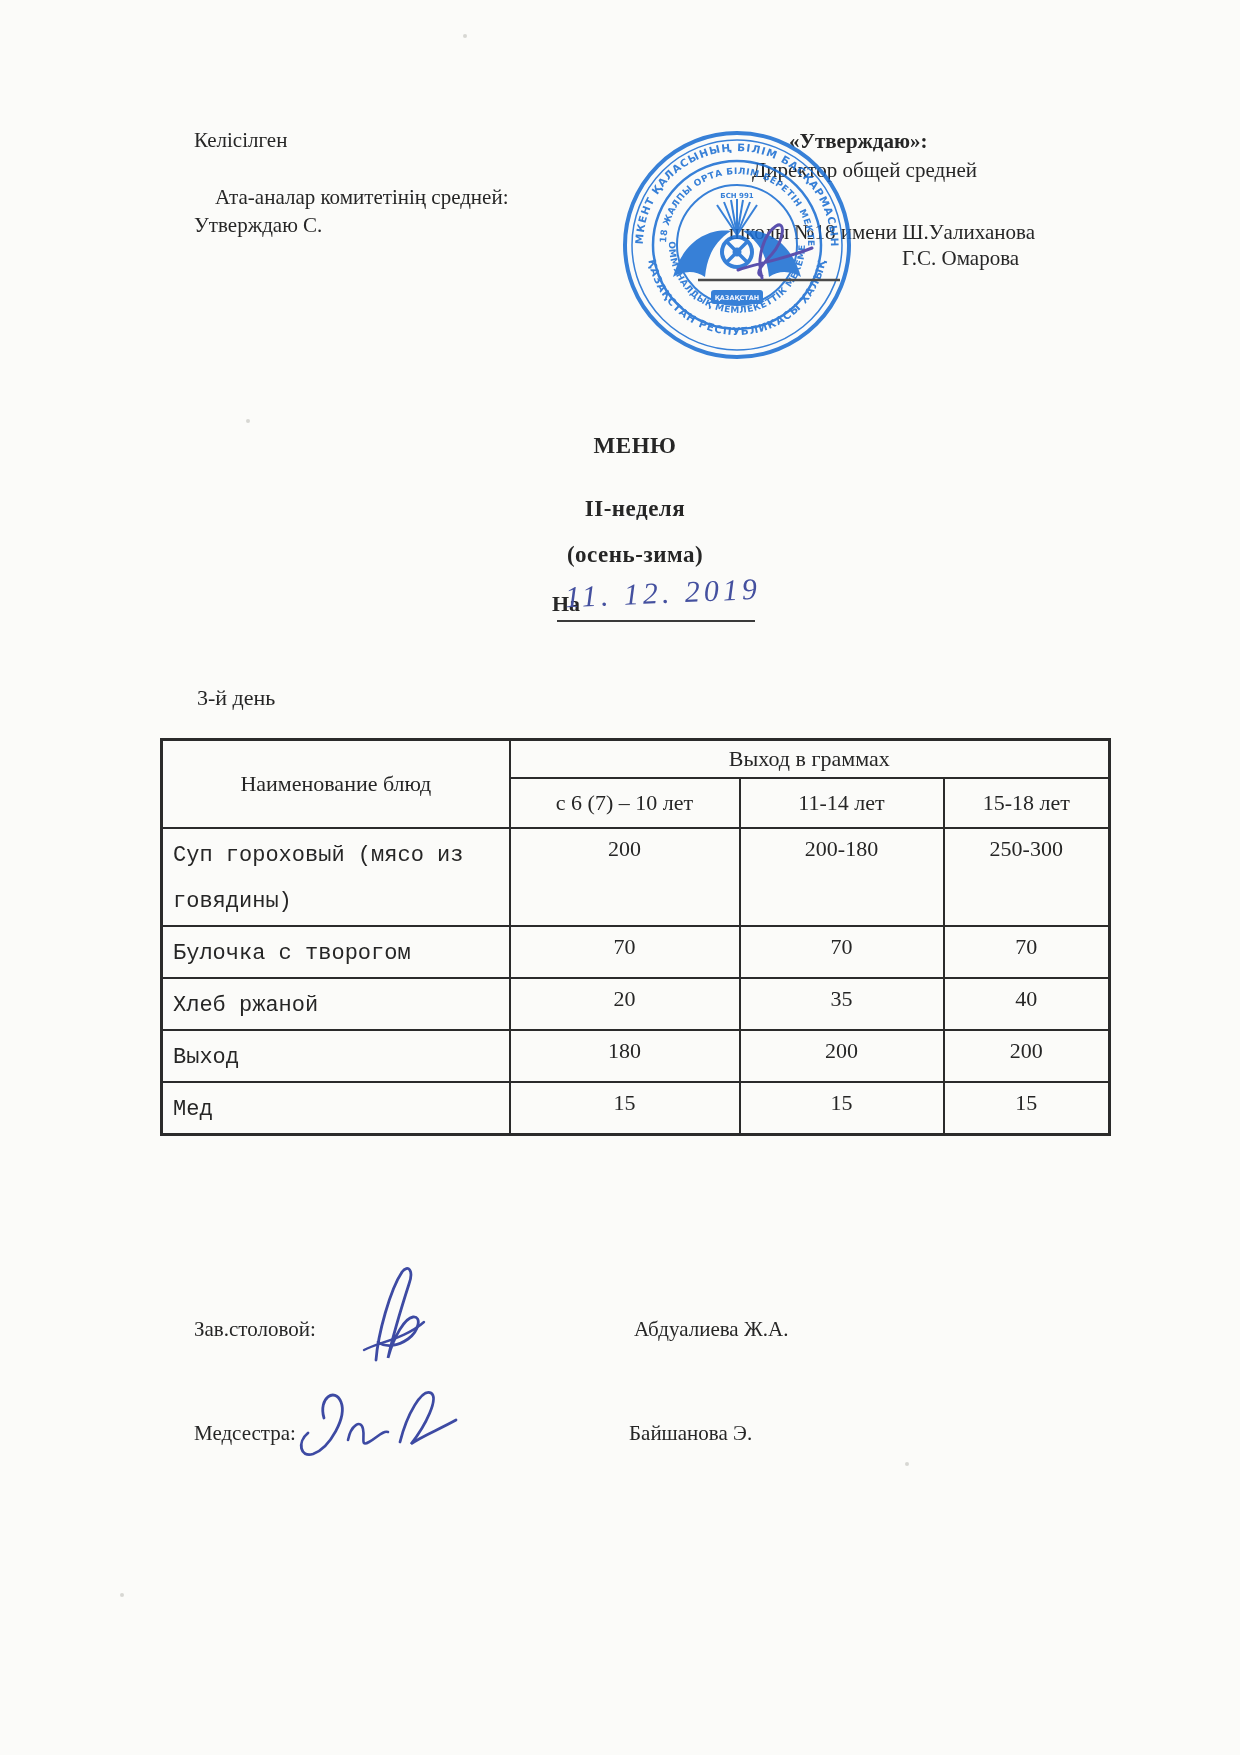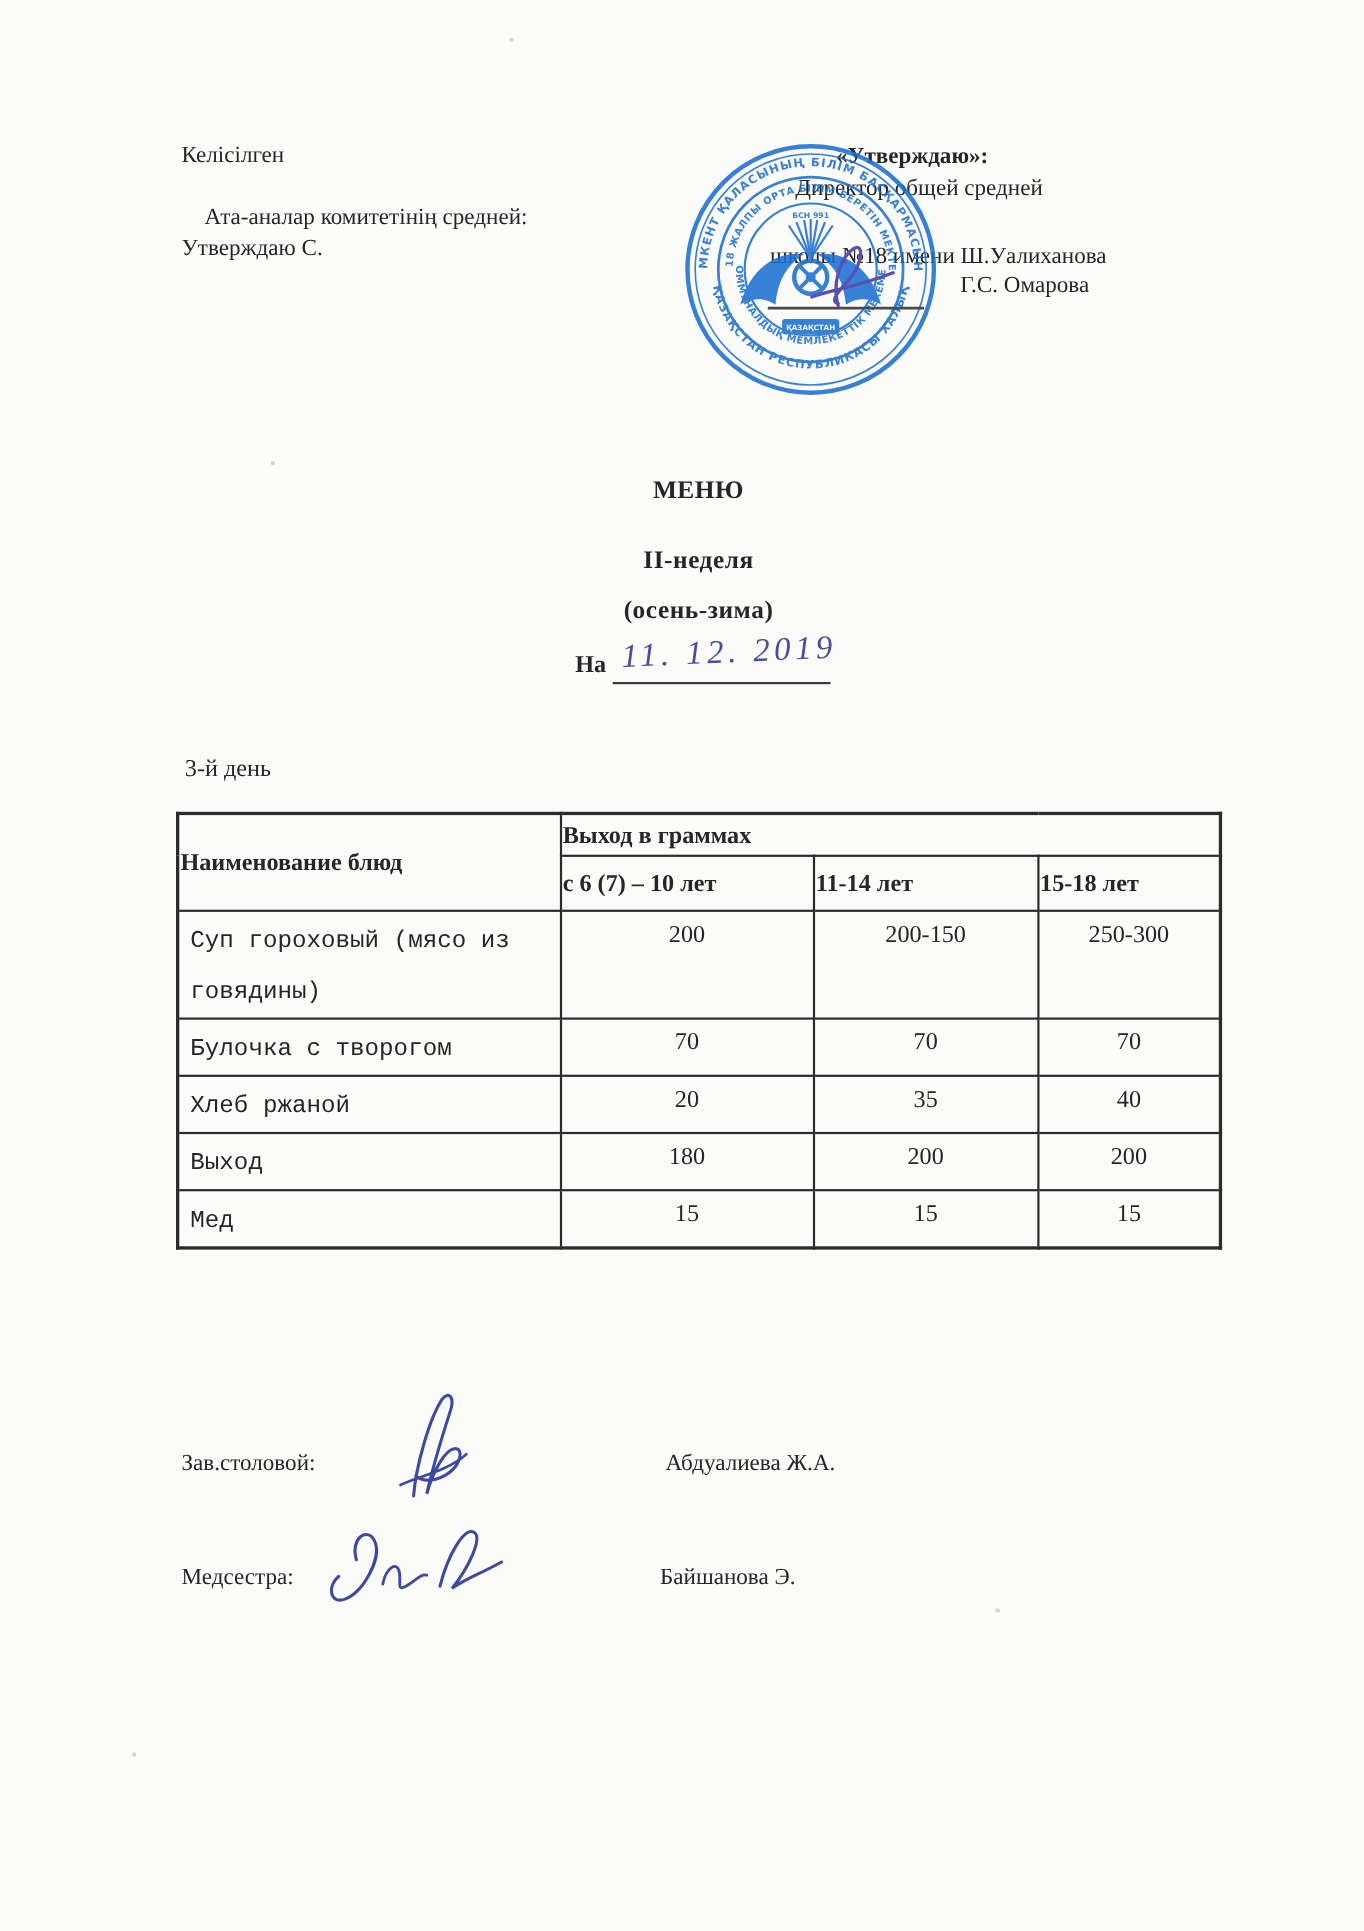--- a/index.html
+++ b/index.html
@@ -5,39 +5,39 @@
   html,body{margin:0;padding:0;}
   body{
     width:1240px;height:1755px;
     background:#fbfbf9;
     font-family:"Liberation Serif","DejaVu Serif",serif;
     color:#262626;
     position:relative;
     overflow:hidden;
   }
   .abs{position:absolute;}
-  .t{font-size:21px;line-height:1.25;white-space:nowrap;}
+  .t{font-size:21px;line-height:1.25;white-space:nowrap;margin-left:29px;}
   .bold{font-weight:bold;}
   
   .center-line{left:30px;right:0;text-align:center;font-weight:bold;font-size:23px;letter-spacing:.5px;}
   
   .date-line{border-bottom:2px solid #3a3a3a;width:198px;height:40px;}
   .handwritten{
     font-style:italic;
     font-size:30px;
     color:#44509f;
     letter-spacing:4px;
     transform:rotate(-2.5deg);
     white-space:nowrap;
   }
   
   table.menu{border-collapse:collapse;table-layout:fixed;}
   table.menu td{border:2px solid #2b2b2b;font-size:22px;overflow:hidden;}
   table.menu{border:3px solid #2b2b2b;}
-  td.hcell{vertical-align:middle;font-weight:bold;}
+  td.hcell{text-align:center;vertical-align:middle;font-weight:normal;}
   td.dish{padding:4px 8px 0 10px;vertical-align:top;white-space:pre-line;line-height:46px;font-family:Liberation Mono, monospace;}
   td.num{text-align:center;vertical-align:top;padding-top:7px;}
   
   .stamp{opacity:.87;}
   
   .speck{width:4px;height:4px;border-radius:50%;background:#b9b9b4;opacity:.55;}
 </style>
 </head>
 <body>
 
@@ -132,21 +132,21 @@
     </tr>
     <tr style="height:50px;">
       <td class="hcell">с 6 (7) – 10 лет</td>
       <td class="hcell">11-14 лет</td>
       <td class="hcell">15-18 лет</td>
     </tr>
     <tr style="height:86px;">
       <td class="dish">Суп гороховый (мясо  из
 говядины)</td>
       <td class="num">200</td>
-      <td class="num">200-150</td>
+      <td class="num">200-180</td>
       <td class="num">250-300</td>
     </tr>
     <tr style="height:52px;">
       <td class="dish">Булочка с творогом</td>
       <td class="num">70</td>
       <td class="num">70</td>
       <td class="num">70</td>
     </tr>
     <tr style="height:48px;">
       <td class="dish">Хлеб ржаной</td>

